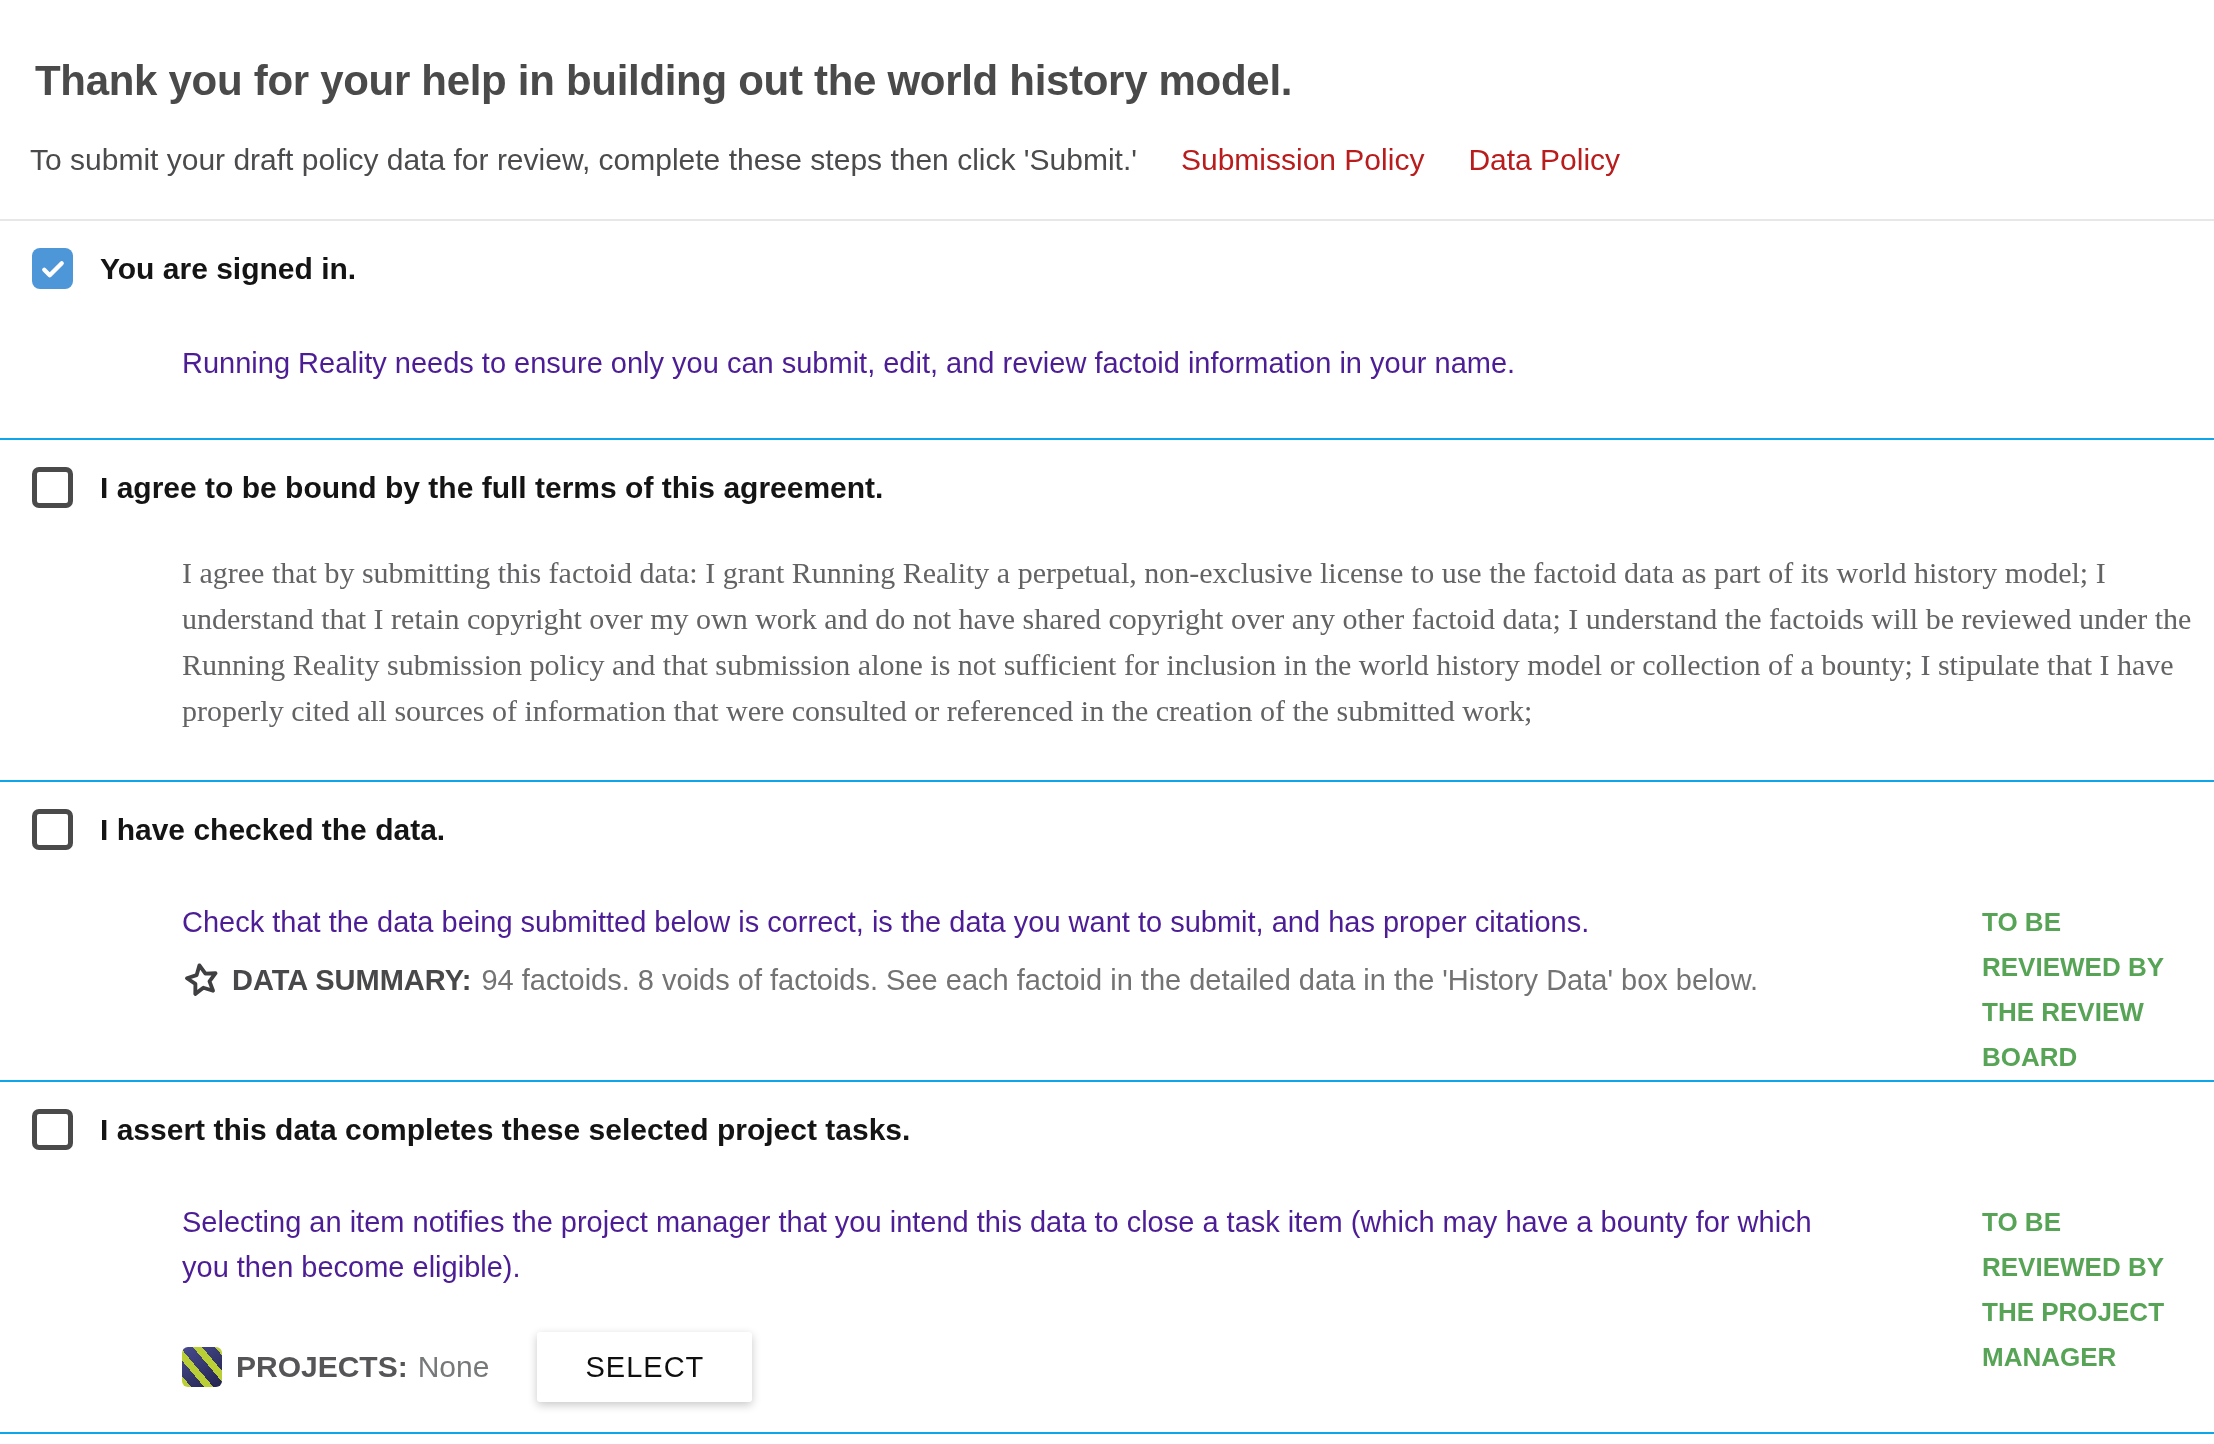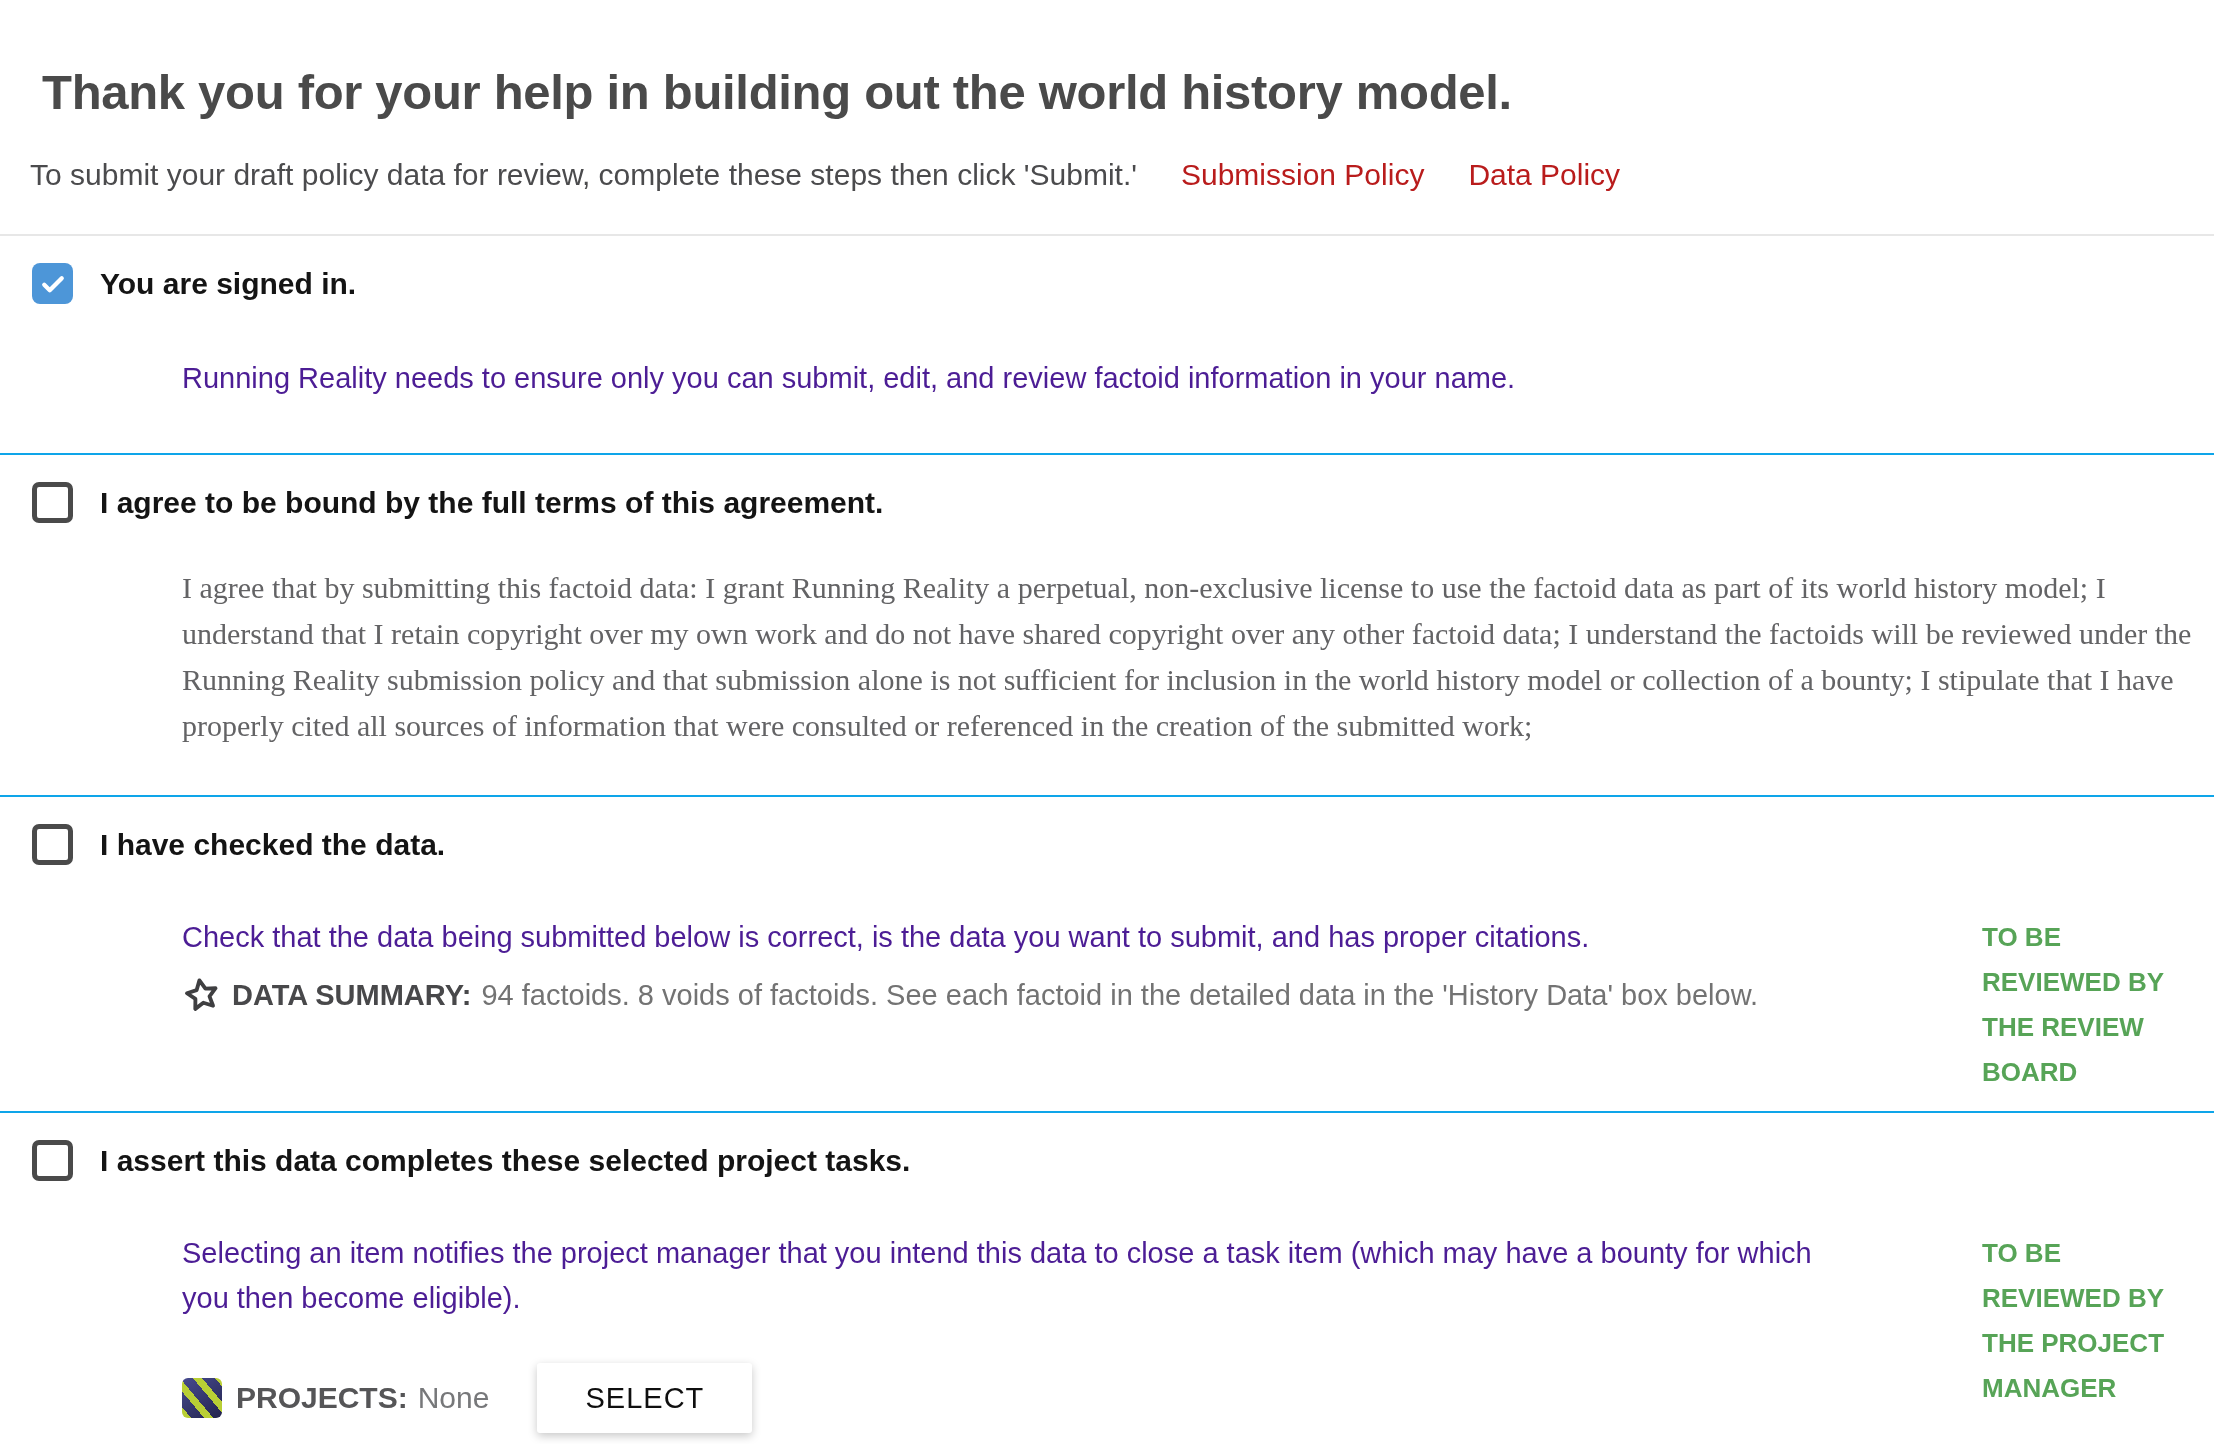--- a/index.html
+++ b/index.html
@@ -8,21 +8,21 @@
     width: 2214px; height: 1444px;
     background: #ffffff;
     font-family: "Liberation Sans", "DejaVu Sans", sans-serif;
     color: #4a4a4c;
     overflow: hidden;
   }
 
   
   .header { padding: 52px 30px 0 30px; border-bottom: 2px solid #e7e7e7; }
   .title {
-    margin: 12px; font-size: 49px; font-weight: 700; color: #4a4a4a;
+    margin: 5px; font-size: 42px; font-weight: 700; color: #4a4a4a;
     letter-spacing: -0.3px;
   }
   .subtitle-row { display: flex; align-items: baseline; margin-top: 38px; padding-bottom: 42px; }
   .subtitle { font-size: 30px; color: #4b4b4d; }
   .policy-link {
     font-size: 30px; color: #b91c1c; text-decoration: none;
     margin-left: 44px; cursor: pointer;
   }
 
   
@@ -47,21 +47,21 @@
   .agreement-text {
     font-family: "Liberation Serif", "DejaVu Serif", serif;
     font-size: 30px; color: #636365; line-height: 46px;
     margin: 42px 22px 0 0; padding-bottom: 46px;
   }
 
   
   .body-row { display: flex; margin-top: 50px; }
   .body-left { flex: 1 1 auto; padding-left: 150px; }
   .review-note {
-    flex: 0 0 212px; width: 212px; margin: 0 20px 16px 10px;
+    flex: 0 0 212px; width: 212px; margin: 0 20px 0 10px;
     font-size: 26px; font-weight: 700; color: #57a457; line-height: 45px;
   }
 
   .summary-row { display: flex; align-items: center; margin-top: 15px; padding-bottom: 42px; }
   .star-icon { width: 40px; height: 40px; flex: 0 0 auto; transform: rotate(-10deg); }
   .summary-label { font-size: 29px; font-weight: 700; color: #48484a; margin-left: 10px; }
   .summary-text { font-size: 29px; color: #737373; margin-left: 10px; }
 
   .step-project-tasks .desc { max-width: 1650px; }
   .projects-row { display: flex; align-items: center; margin-top: 42px; padding-bottom: 30px; }

